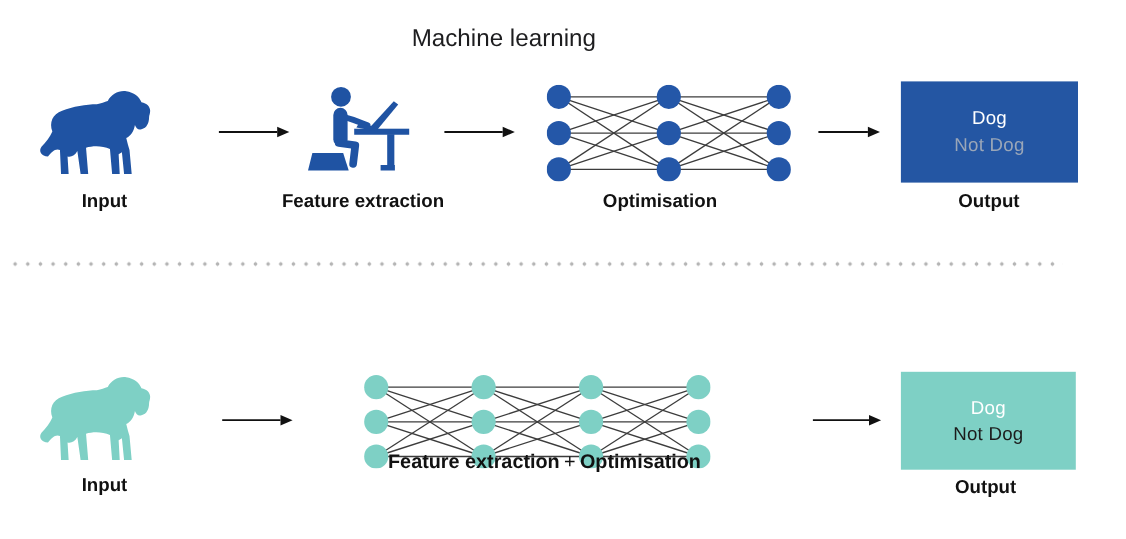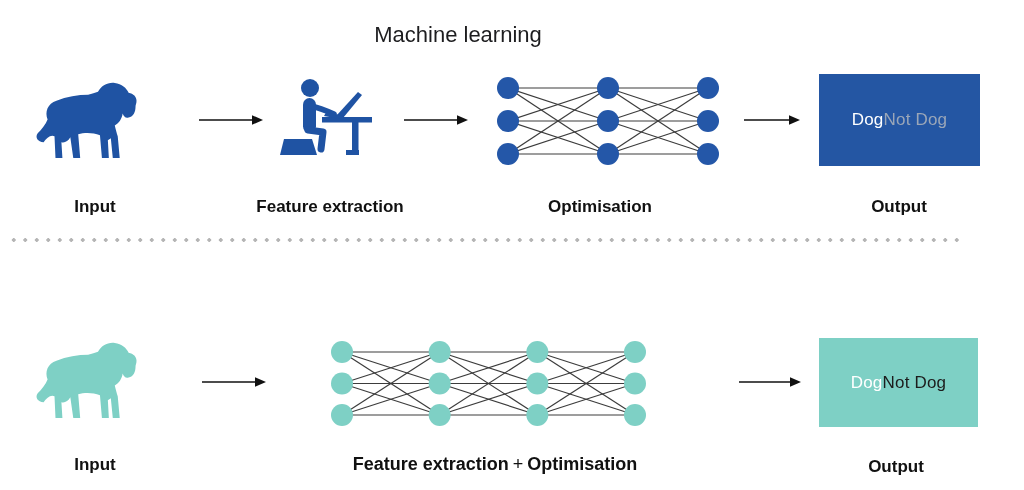--- a/index.html
+++ b/index.html
@@ -7,26 +7,26 @@
     position:relative;width:1024px;height:490px;background:#ffffff;
     font-family:"Liberation Sans", sans-serif;overflow:hidden;
   }
   .abs{position:absolute;}
   .title{
     position:absolute;transform:translateX(-50%);
     font-size:22px;font-weight:500;color:var(--dark-text);white-space:nowrap;
   }
   .label{
     position:absolute;transform:translateX(-50%);
-    font-size:17px;font-weight:bold;color:#111;white-space:nowrap;margin-top:24px;
+    font-size:17px;font-weight:bold;color:#111;white-space:nowrap;
   }
   .label.big{font-size:18px;}
   .label .plus{font-weight:400;margin:0 0.22em;}
   .outbox{
-    position:absolute;display:flex;flex-direction:row;
+    position:absolute;display:flex;flex-direction:column;
     align-items:center;justify-content:center;
     font-size:17px;line-height:24px;letter-spacing:0.2px;
   }
   .outbox .l1{color:#ffffff;}
   #ml-output-box{background:var(--blue-box);}
   #ml-output-box .l2{color:var(--not-dog-gray);}
   #dl-output-box{background:var(--teal-box);}
   #dl-output-box .l2{color:#1c1c1c;}
   .arrow line{stroke:var(--arrow);stroke-width:1.6px;}
   .arrow polygon{fill:var(--arrow);}
@@ -171,21 +171,21 @@
       <circle cx="108.66666666666667" cy="11" r="11" fill="#7ed0c5"></circle>
       <circle cx="108.66666666666667" cy="42.5" r="11" fill="#7ed0c5"></circle>
       <circle cx="108.66666666666667" cy="74" r="11" fill="#7ed0c5"></circle>
       <circle cx="206.33333333333334" cy="11" r="11" fill="#7ed0c5"></circle>
       <circle cx="206.33333333333334" cy="42.5" r="11" fill="#7ed0c5"></circle>
       <circle cx="206.33333333333334" cy="74" r="11" fill="#7ed0c5"></circle>
       <circle cx="304" cy="11" r="11" fill="#7ed0c5"></circle>
       <circle cx="304" cy="42.5" r="11" fill="#7ed0c5"></circle>
       <circle cx="304" cy="74" r="11" fill="#7ed0c5"></circle>
     </svg>
-  <div class="label big" style="left:495px;top:430px">
+  <div class="label big" style="left:495px;top:409px">
     <span>Feature extraction</span><span class="plus">+</span><span>Optimisation</span>
   </div>
 
   <svg class="abs arrow" style="left:738px;top:375px" width="64" height="14" viewBox="0 0 64 14">
     <line x1="1" y1="7" x2="52" y2="7"></line>
       <polygon points="52,2.2 63,7 52,11.8"></polygon>
   </svg>
 
   <div class="outbox" id="dl-output-box" style="left:819px;top:338px;width:159px;height:89px">
     <span class="l1">Dog</span>

